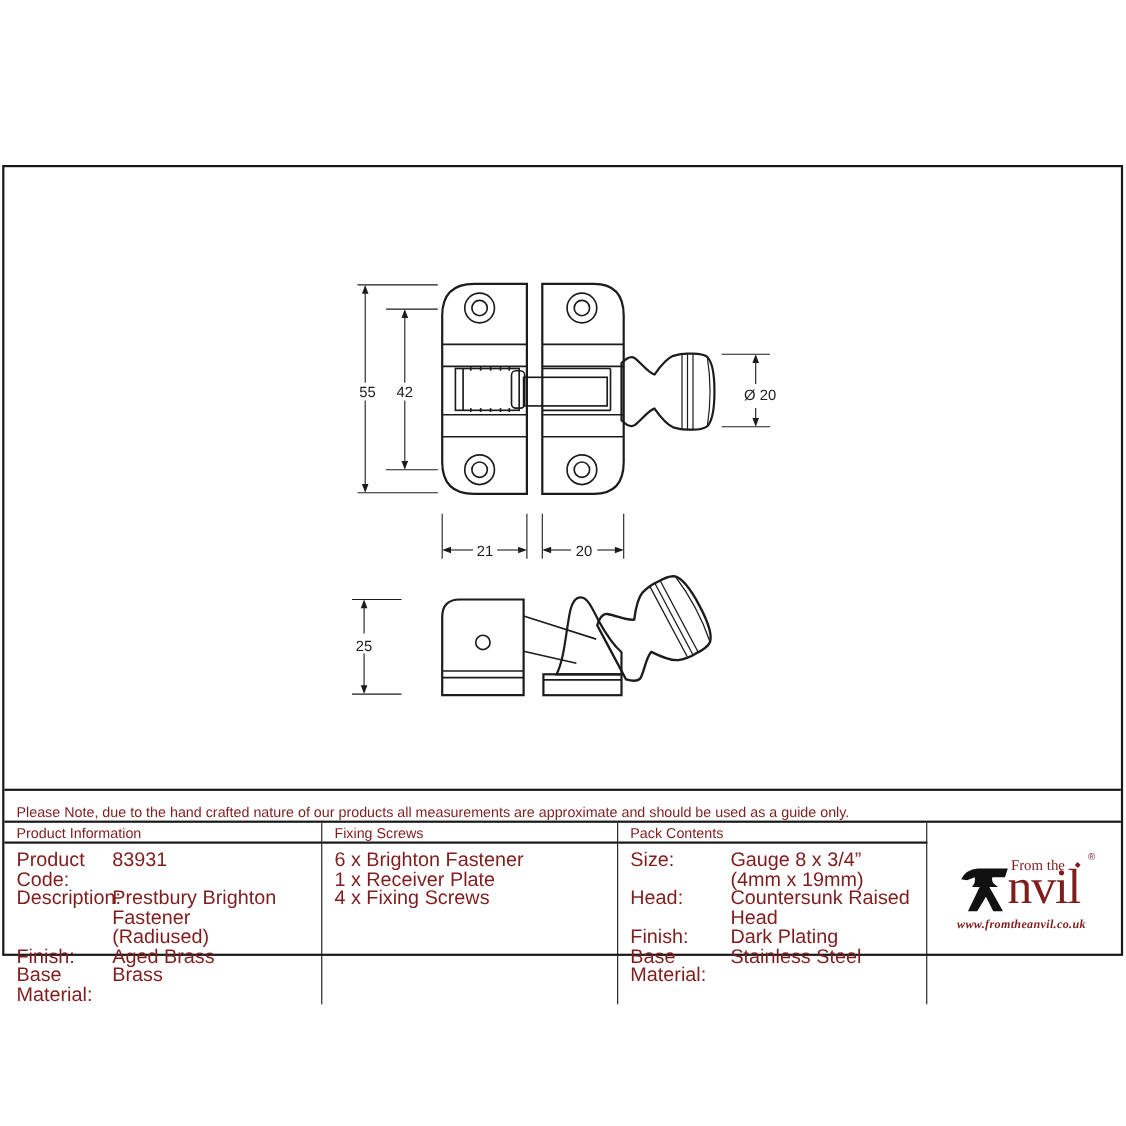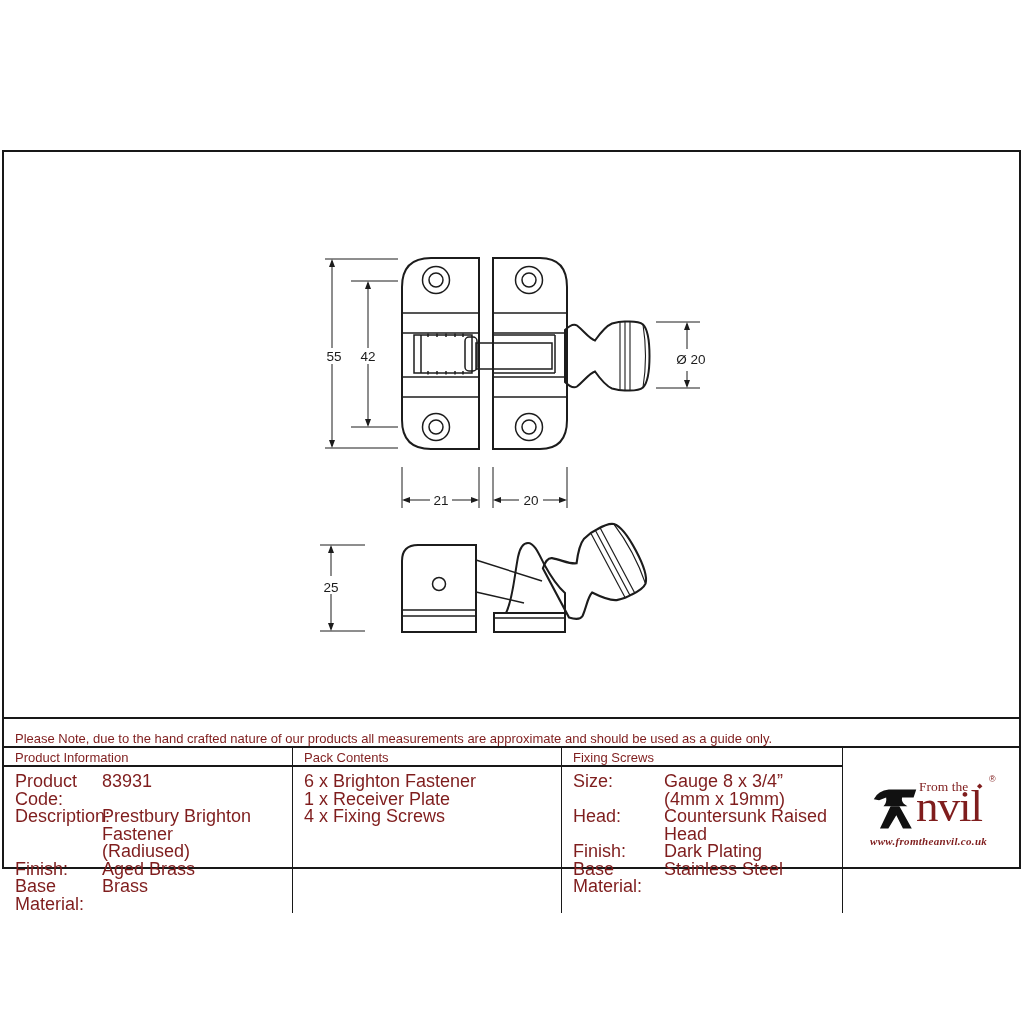--- a/index.html
+++ b/index.html
@@ -184,22 +184,22 @@
         </g>
       </svg>
     </div>
 
     <div class="note-bar">
       <span>Please Note, due to the hand crafted nature of our products all measurements are approximate and should be used as a guide only.</span>
     </div>
 
     <div class="spec-table">
       <div class="th">Product Information</div>
+      <div class="th">Fixing Screws</div>
       <div class="th">Pack Contents</div>
-      <div class="th">Fixing Screws</div>
 
       <div class="logo-cell">
         <div class="logo">
           <svg class="anvil-a" width="46" height="48" viewBox="0 0 52 52">
             <path fill="#111" d="M2 15 Q7 5 19 4 L50 4 L47 13 L34 13 Q33 17 36 20 L40 23 L13 23 Q17 19 16 13 L8 16 Z"></path>
             <path fill="#111" d="M9 48 L21 23 L31 23 L45 48 L35 48 L27.5 33 L18.5 48 Z"></path>
           </svg>
           <span class="from-the">From the</span>
           <span class="diamond">◆</span>
           <span class="reg">®</span>

